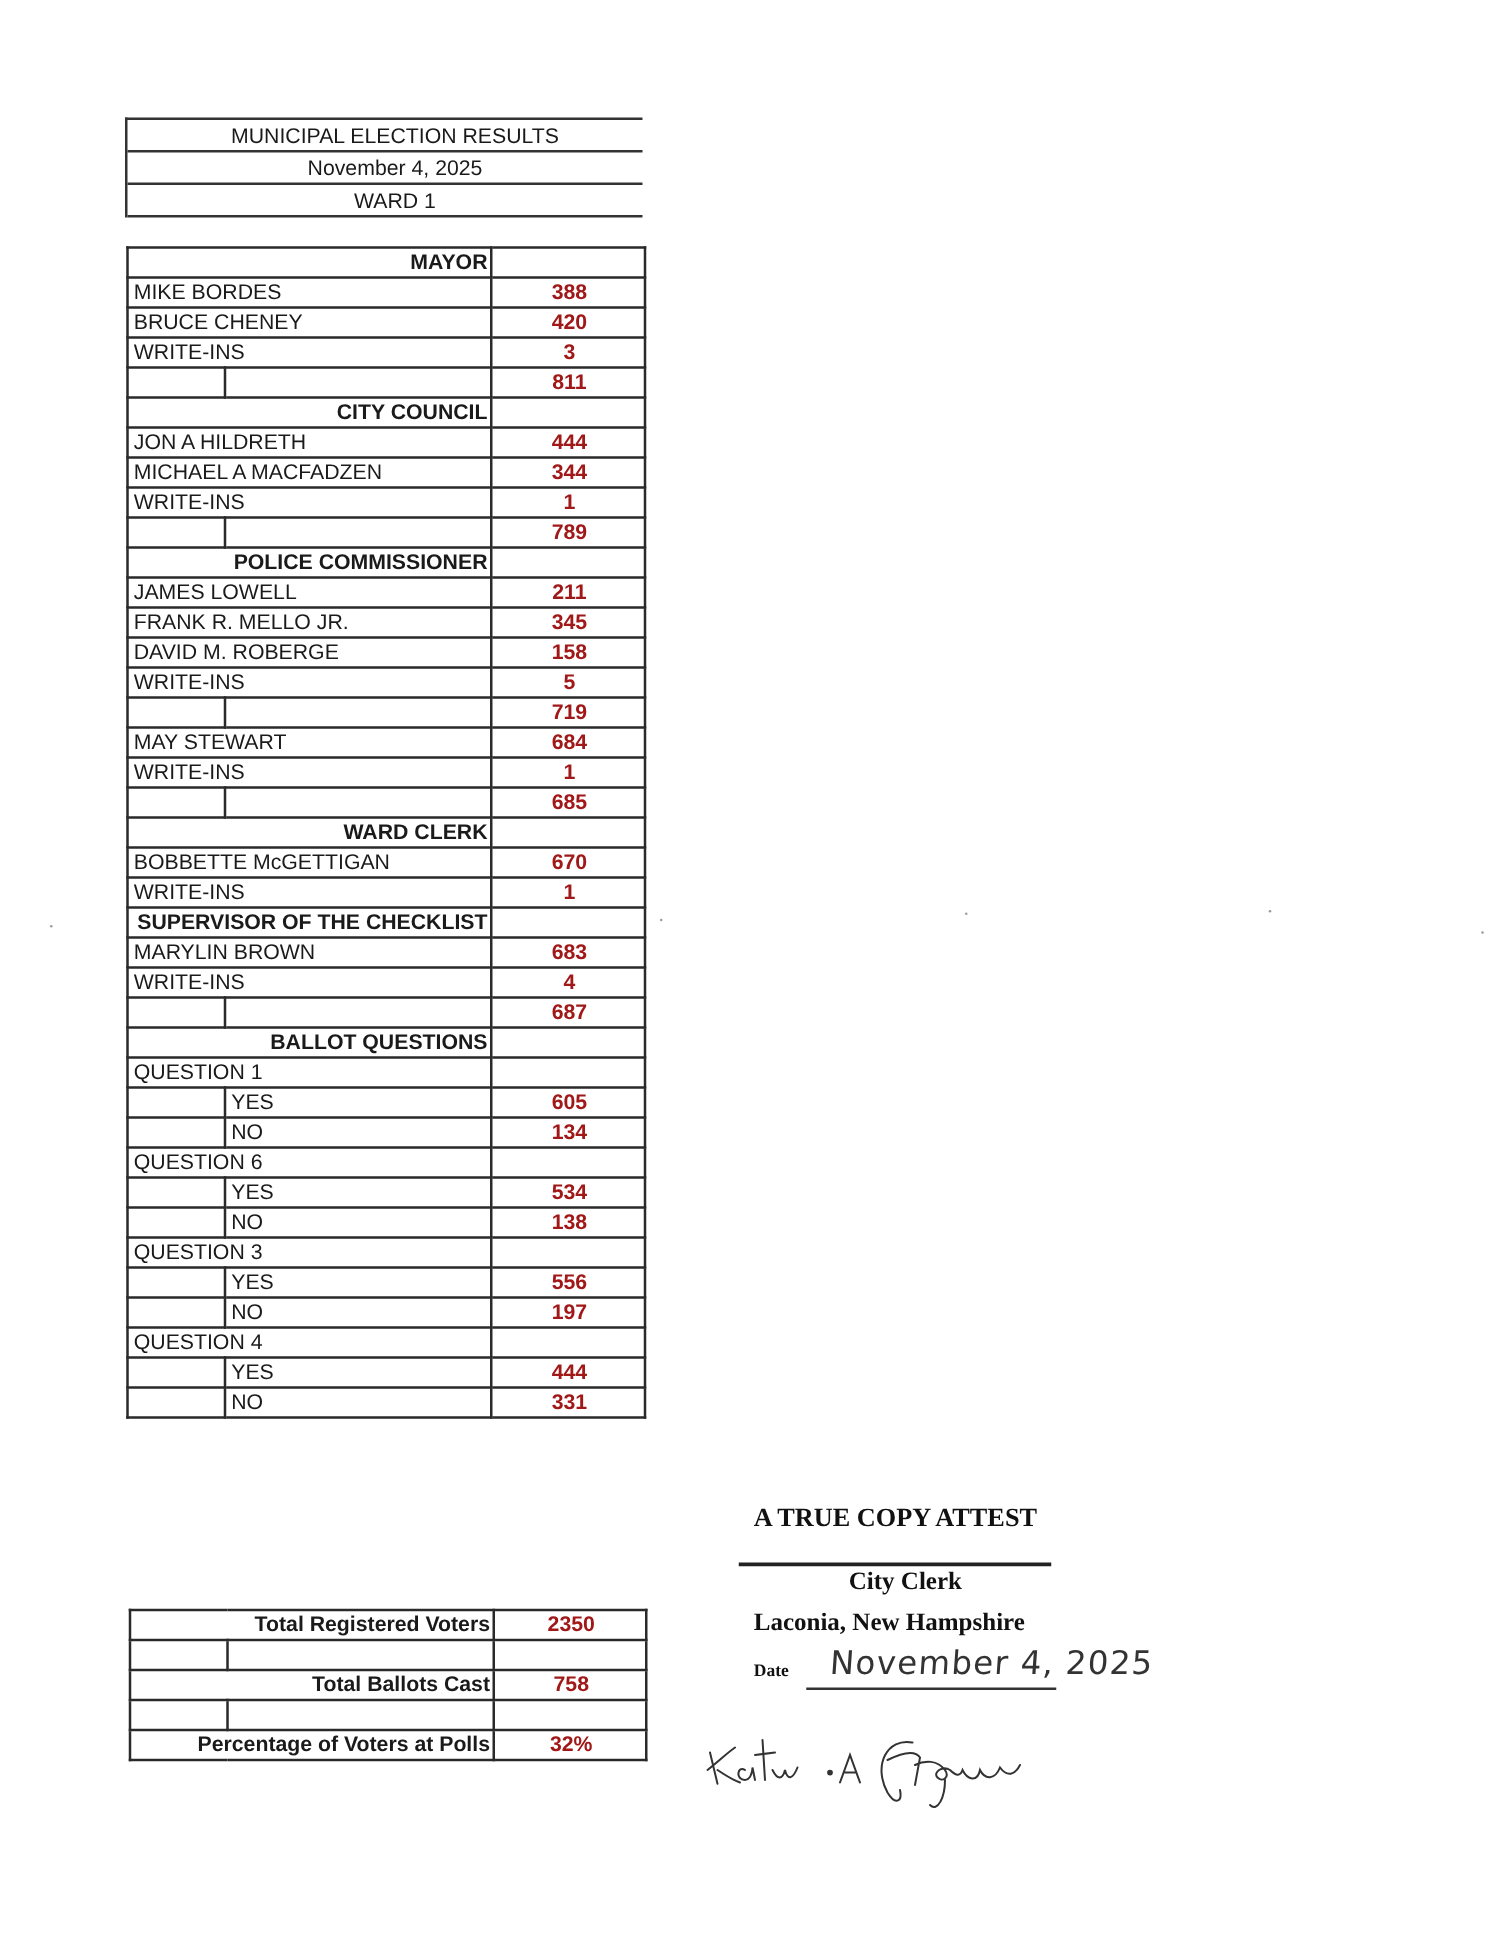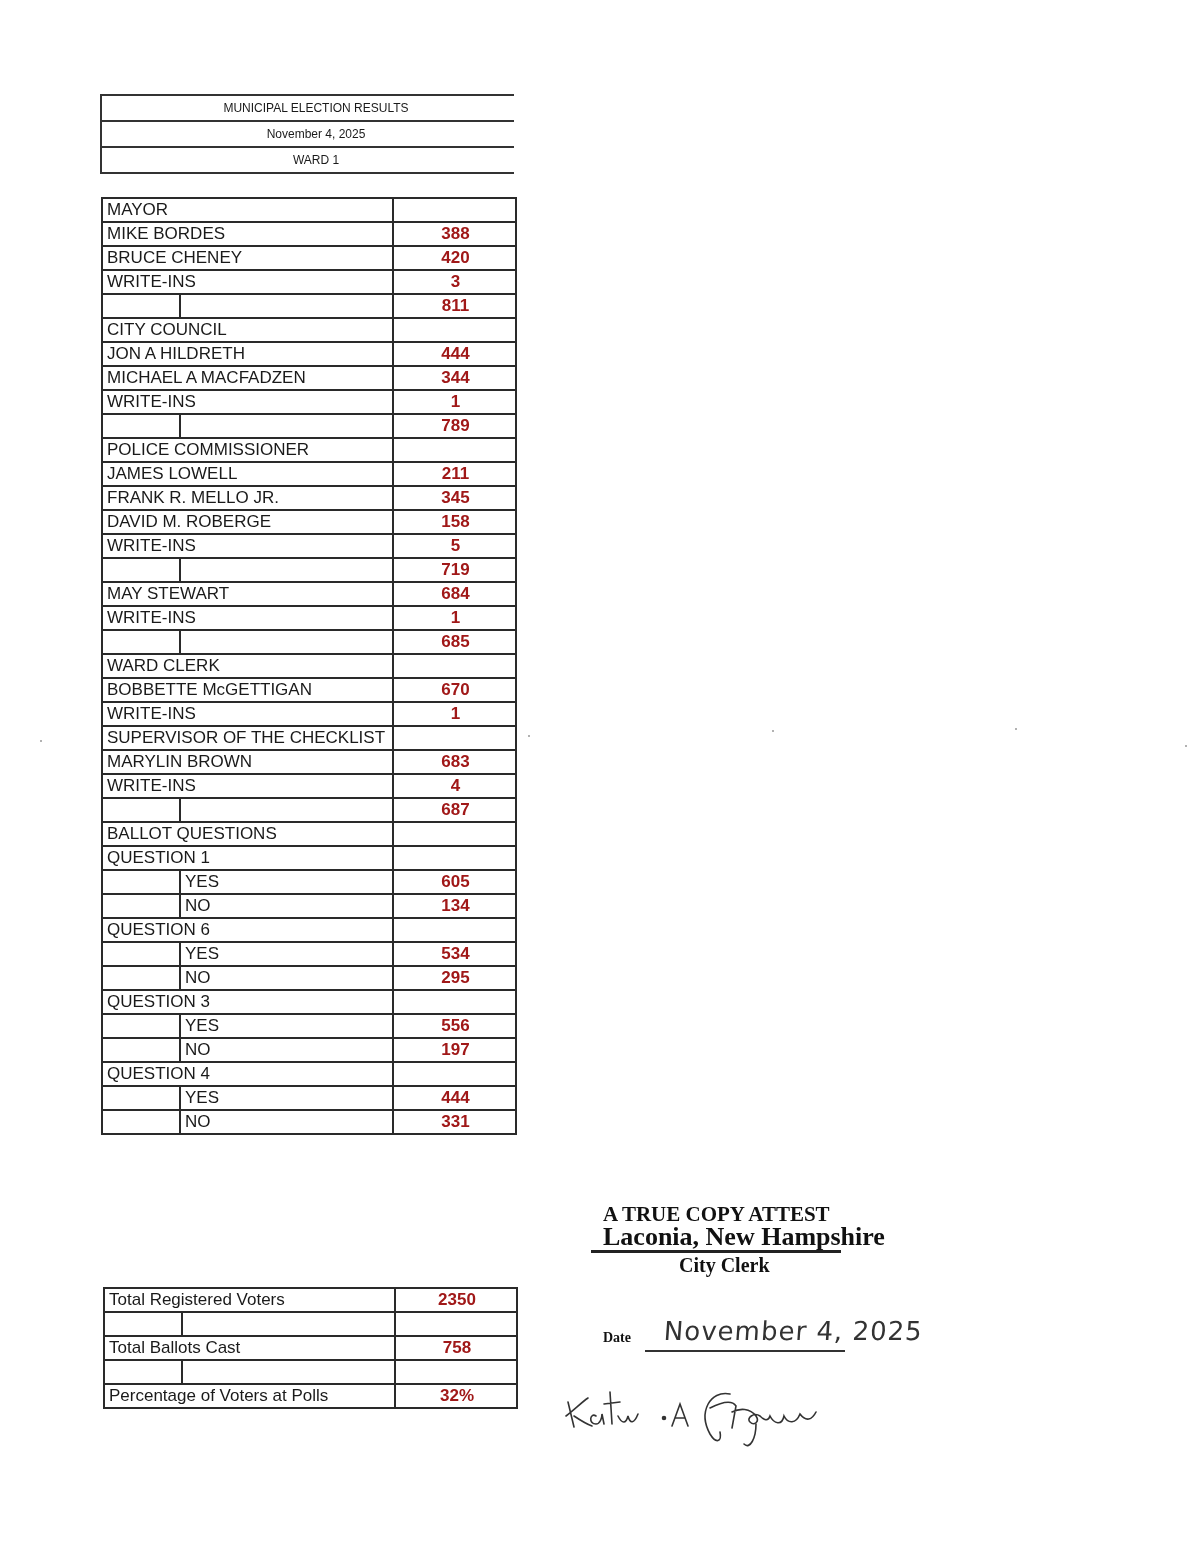--- a/index.html
+++ b/index.html
@@ -1,37 +1,37 @@
 <!DOCTYPE html>
 <html><head>
 <meta charset="utf-8">
 <style>
   html, body { margin:0; padding:0; background:#ffffff; }
   body { width:1200px; height:1553px; position:relative; overflow:hidden; font-family:"Liberation Sans", "DejaVu Sans", sans-serif; color:#1a1a1a; }
 
   .hdr { position:absolute; left:100px; top:94px; width:412px; border-top:2px solid #333; border-left:2px solid #333; }
-  .hdr .hrow { height:24px; border-bottom:2px solid #333; text-align:center; font-size:12px; line-height:25px;padding-left:16px; }
+  .hdr .hrow { height:24px; border-bottom:2px solid #333; text-align:center; font-size:17px; line-height:25px;padding-left:16px; }
 
   table.res { position:absolute; border-collapse:collapse; table-layout:fixed; }
   table.res td { border:2px solid #2a2a2a; height:22px; padding:0 2px 0 4px; font-size:17px; line-height:22px; white-space:nowrap; overflow:hidden; }
   td.c1 { width:70px; }
   td.c2 { width:205px; }
   td.val { width:114px; text-align:center; color:#a01818; font-weight:bold; padding-right:1px; }
-  td.title { text-align:left; }
+  td.title { text-align:right;font-weight:bold; }
   td.indent { padding-left:3px; }
 
   #main { left:101px; top:197px; }
   #main td.val { width:115px; }
   #totals { left:103px; top:1287px; }
 
   .attest { position:absolute; left:591px; font-family:"Liberation Serif", "DejaVu Serif", serif; font-weight:bold; color:#111;margin-left:12px; }
   .attest-title { top:1202px; font-size:21px; }
   .sig-line { position:absolute; left:591px; top:1250px; width:250px; border-top:3px solid #222; }
   .clerk { top:1254px; left:667px; font-size:20px; }
-  .city { top:1222px; font-size:26px; }
+  .city { top:1287px; font-size:20px; }
   .date-label { top:1330px; font-size:14px; }
   .date-line { position:absolute; left:645px; top:1350px; width:200px; border-top:2px solid #333; }
   .date-hand { position:absolute; left:664px; top:1316px; font-family:"DejaVu Sans", sans-serif; font-size:26px; color:#333; font-weight:normal; letter-spacing:1px; transform:skewX(-4deg); }
   .signature { position:absolute; left:560px; top:1372px; width:270px; height:80px; }
   .speck { position:absolute; width:2px; height:2px; background:#999; border-radius:1px; }
 </style>
 </head>
 <body>
 
 <div class="hdr">
@@ -183,21 +183,21 @@
     <td class="val"></td>
   </tr>
   <tr>
     <td class="c1"></td>
     <td class="c2 indent">YES</td>
     <td class="val">534</td>
   </tr>
   <tr>
     <td class="c1"></td>
     <td class="c2 indent">NO</td>
-    <td class="val">295</td>
+    <td class="val">138</td>
   </tr>
 
   <tr>
     <td colspan="2">QUESTION 3</td>
     <td class="val"></td>
   </tr>
   <tr>
     <td class="c1"></td>
     <td class="c2 indent">YES</td>
     <td class="val">556</td>

